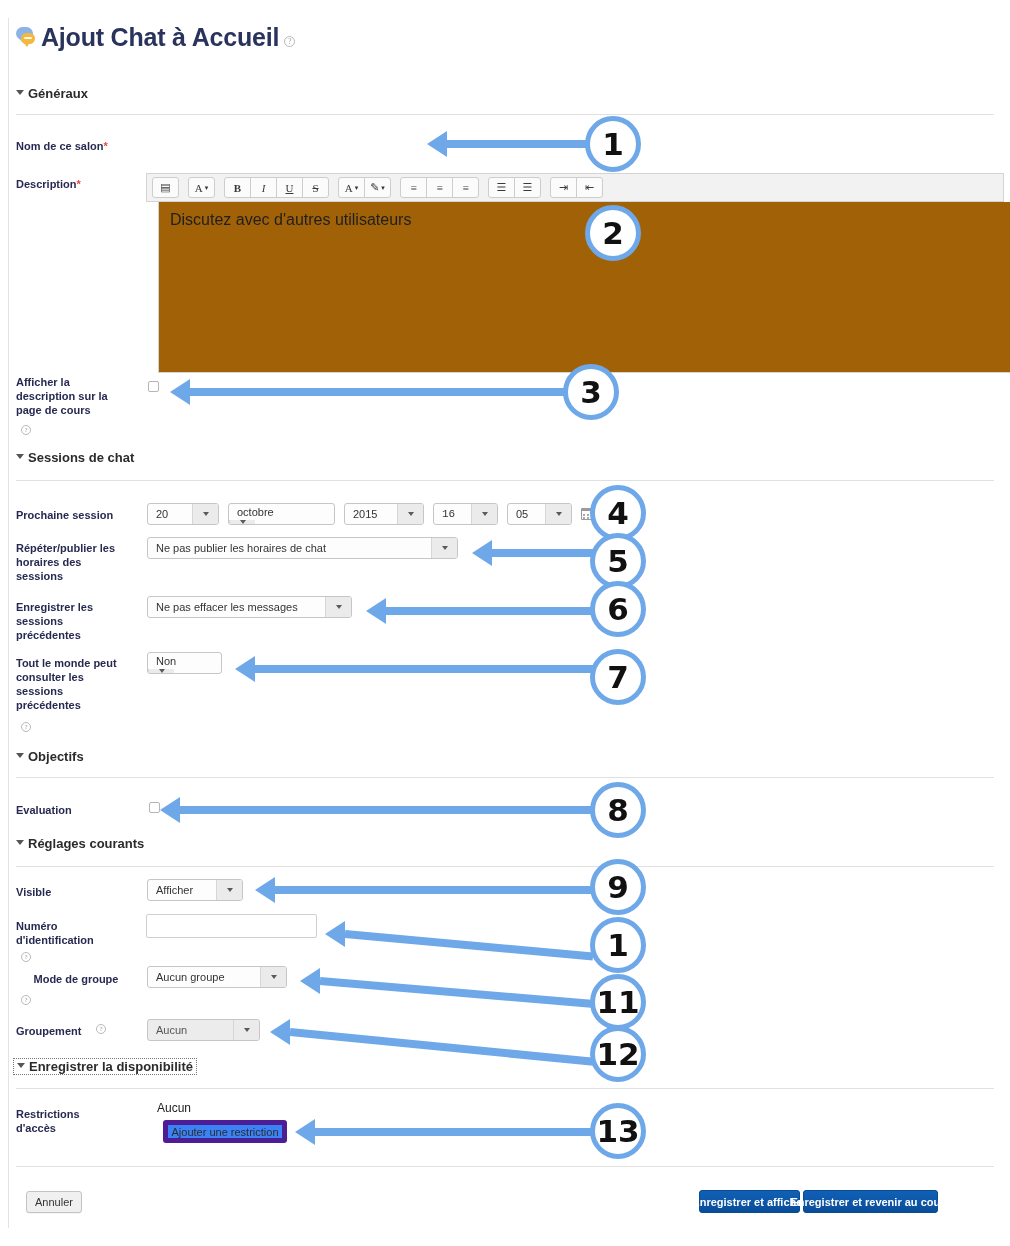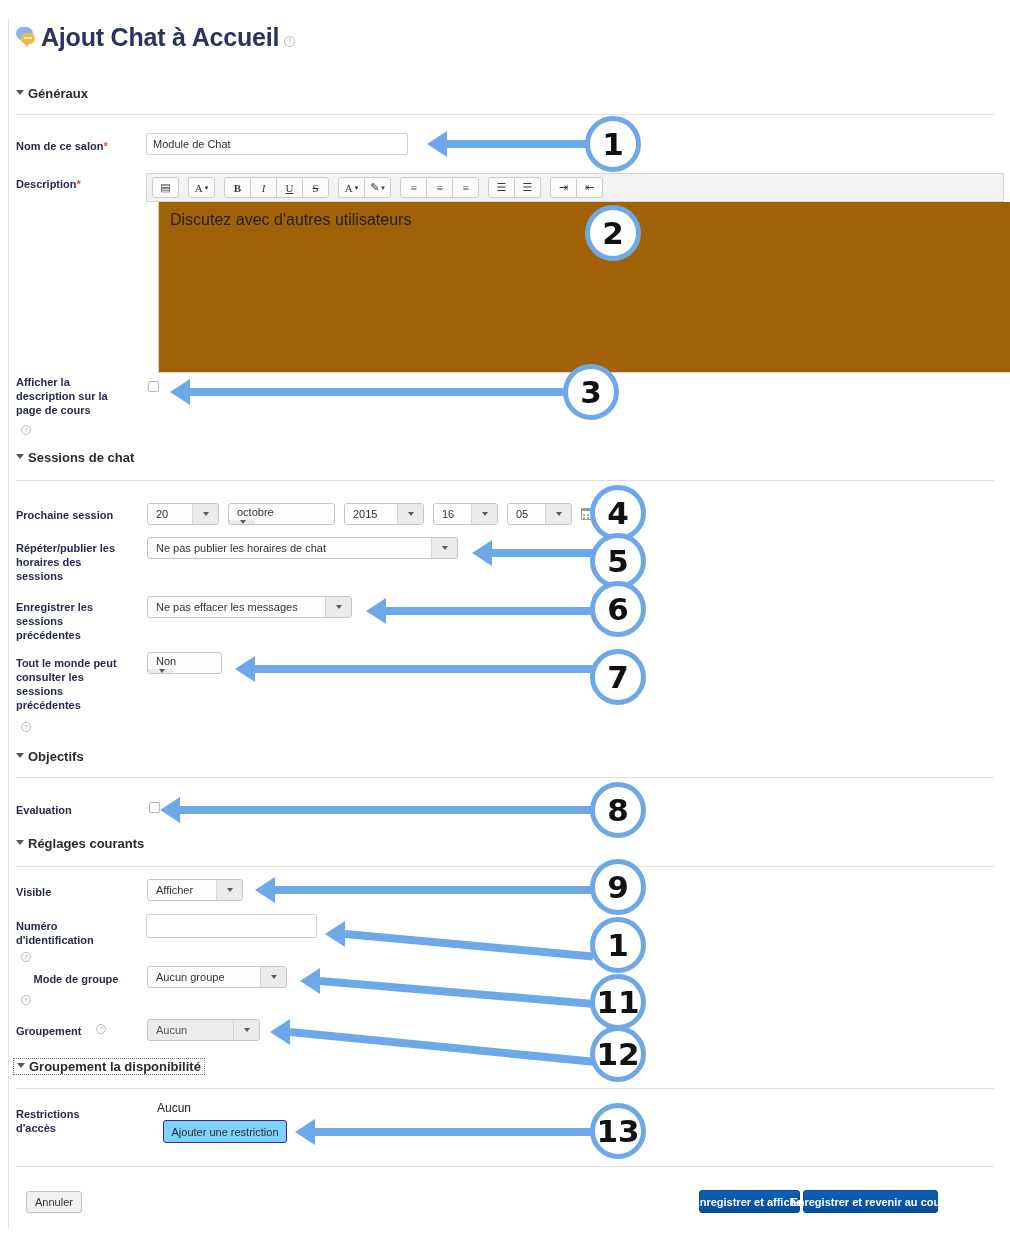--- a/index.html
+++ b/index.html
@@ -157,21 +157,21 @@
   }
   .btn.plain {
     background:#f0f0f0; border:1px solid #c3c3c3; color:#333;
     box-shadow:0 1px 0 rgba(0,0,0,.04);
   }
   .btn.primary {
     background:#0a55a8; border:1px solid #084a93; color:#fff; font-weight:bold;
     background-image:linear-gradient(#1060b6,#0a4d99);
   }
   .btn.subtle {
-    background:#7dd3fc; border:1px solid #4c1d95; color:#2c2c2c;
+    background:#3b82f6; border:5px solid #4c1d95; color:#2c2c2c;
   }
 
   .statictext {
     position:absolute; font-size:12px; color:#222;
   }
 
   
   .cal-icon {
     position:absolute; width:12px; height:12px;
     border:1px solid #9a9a9a; border-top:3px solid #9a9a9a; border-radius:1px;
@@ -219,21 +219,20 @@
   </div>
 
   <div class="section-head" style="top:86px;">
     <span class="caret"></span><span>Généraux</span>
   </div>
   <div class="hr" style="top:114px;"></div>
 
   <div class="flabel" style="top:139px;">
     <span>Nom de ce salon</span><span class="req">*</span>
   </div>
-  <input class="txtinput" style="left: 146px; top: 133px; width: 262px; height: 22px;" value="Module de Chat">
 
   <div class="flabel" style="top:177px;">
     <span>Description</span><span class="req">*</span>
   </div>
 
   <div class="editor-toolbar" style="left:146px; top:173px; width:858px; height:29px;">
     <span class="tgrp">
       <span class="tbtn">▤</span>
     </span>
     <span class="tgrp">
@@ -295,21 +294,21 @@
       <span class="arw"></span>
   </div>
   <div class="sel" style="left:228px; top:503px; width:107px;flex-direction:column;">
     <span class="val">octobre</span>
       <span class="arw"></span>
   </div>
   <div class="sel" style="left:344px; top:503px; width:80px;">
     <span class="val">2015</span>
       <span class="arw"></span>
   </div>
-  <div class="sel" style="left:433px; top:503px; width:65px;">
+  <div class="sel" style="left:433px; top:503px; width:65px;font-family:Liberation Mono, monospace;">
     <span class="val">16</span>
       <span class="arw"></span>
   </div>
   <div class="sel" style="left:507px; top:503px; width:65px;">
     <span class="val">05</span>
       <span class="arw"></span>
   </div>
   <div class="cal-icon" style="left:581px; top:508px;"></div>
 
   <div class="flabel" style="top:541px; width:115px;">
@@ -378,21 +377,21 @@
   <div class="flabel" style="top:1024px;">
     <span>Groupement</span>
   </div>
   <div class="help-icon sm" style="position:absolute; left:93px; top:1024px;">?</div>
   <div class="sel grey" style="left:147px; top:1019px; width:113px;">
     <span class="val">Aucun</span>
       <span class="arw"></span>
   </div>
 
   <div class="section-head dotted" style="top:1058px;">
-    <span class="caret"></span><span>Groupement la disponibilité</span>
+    <span class="caret"></span><span>Enregistrer la disponibilité</span>
   </div>
   <div class="hr" style="top:1088px;"></div>
 
   <div class="flabel" style="top:1107px; width:100px;">
     <span>Restrictions d'accès</span>
   </div>
   <div class="statictext" style="left:157px; top:1101px;">Aucun</div>
   <div class="btn subtle" style="left:163px; top:1120px; width:124px; height:23px;">Ajouter une restriction</div>
 
   <div class="hr" style="top:1166px;"></div>

